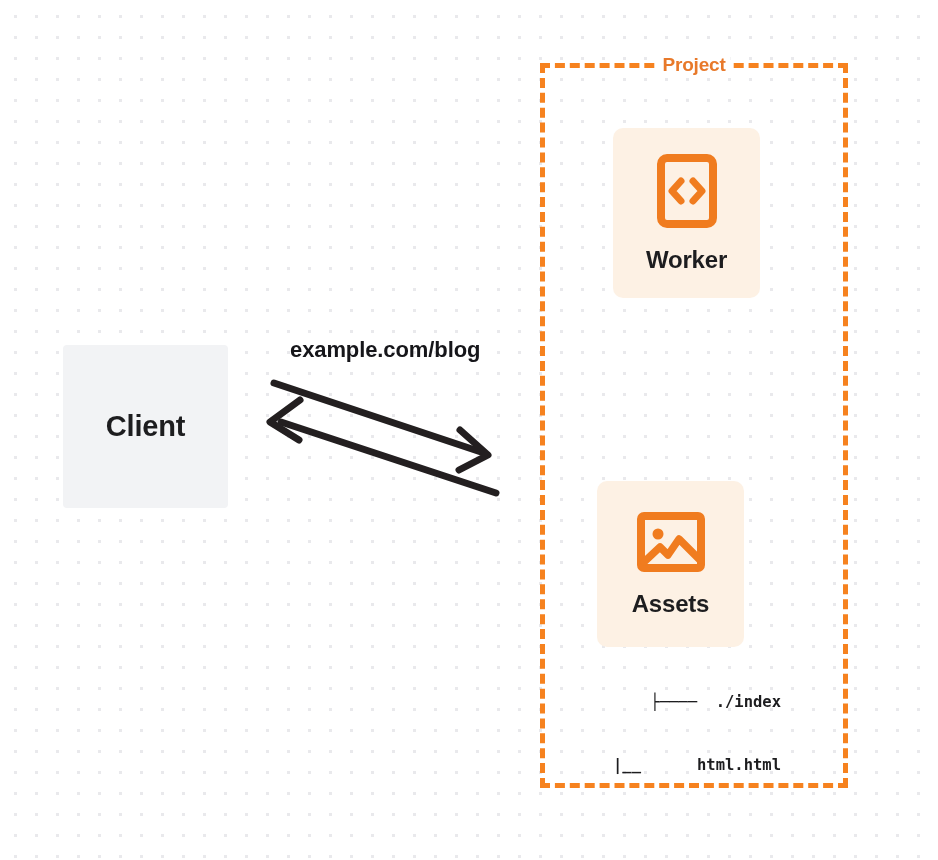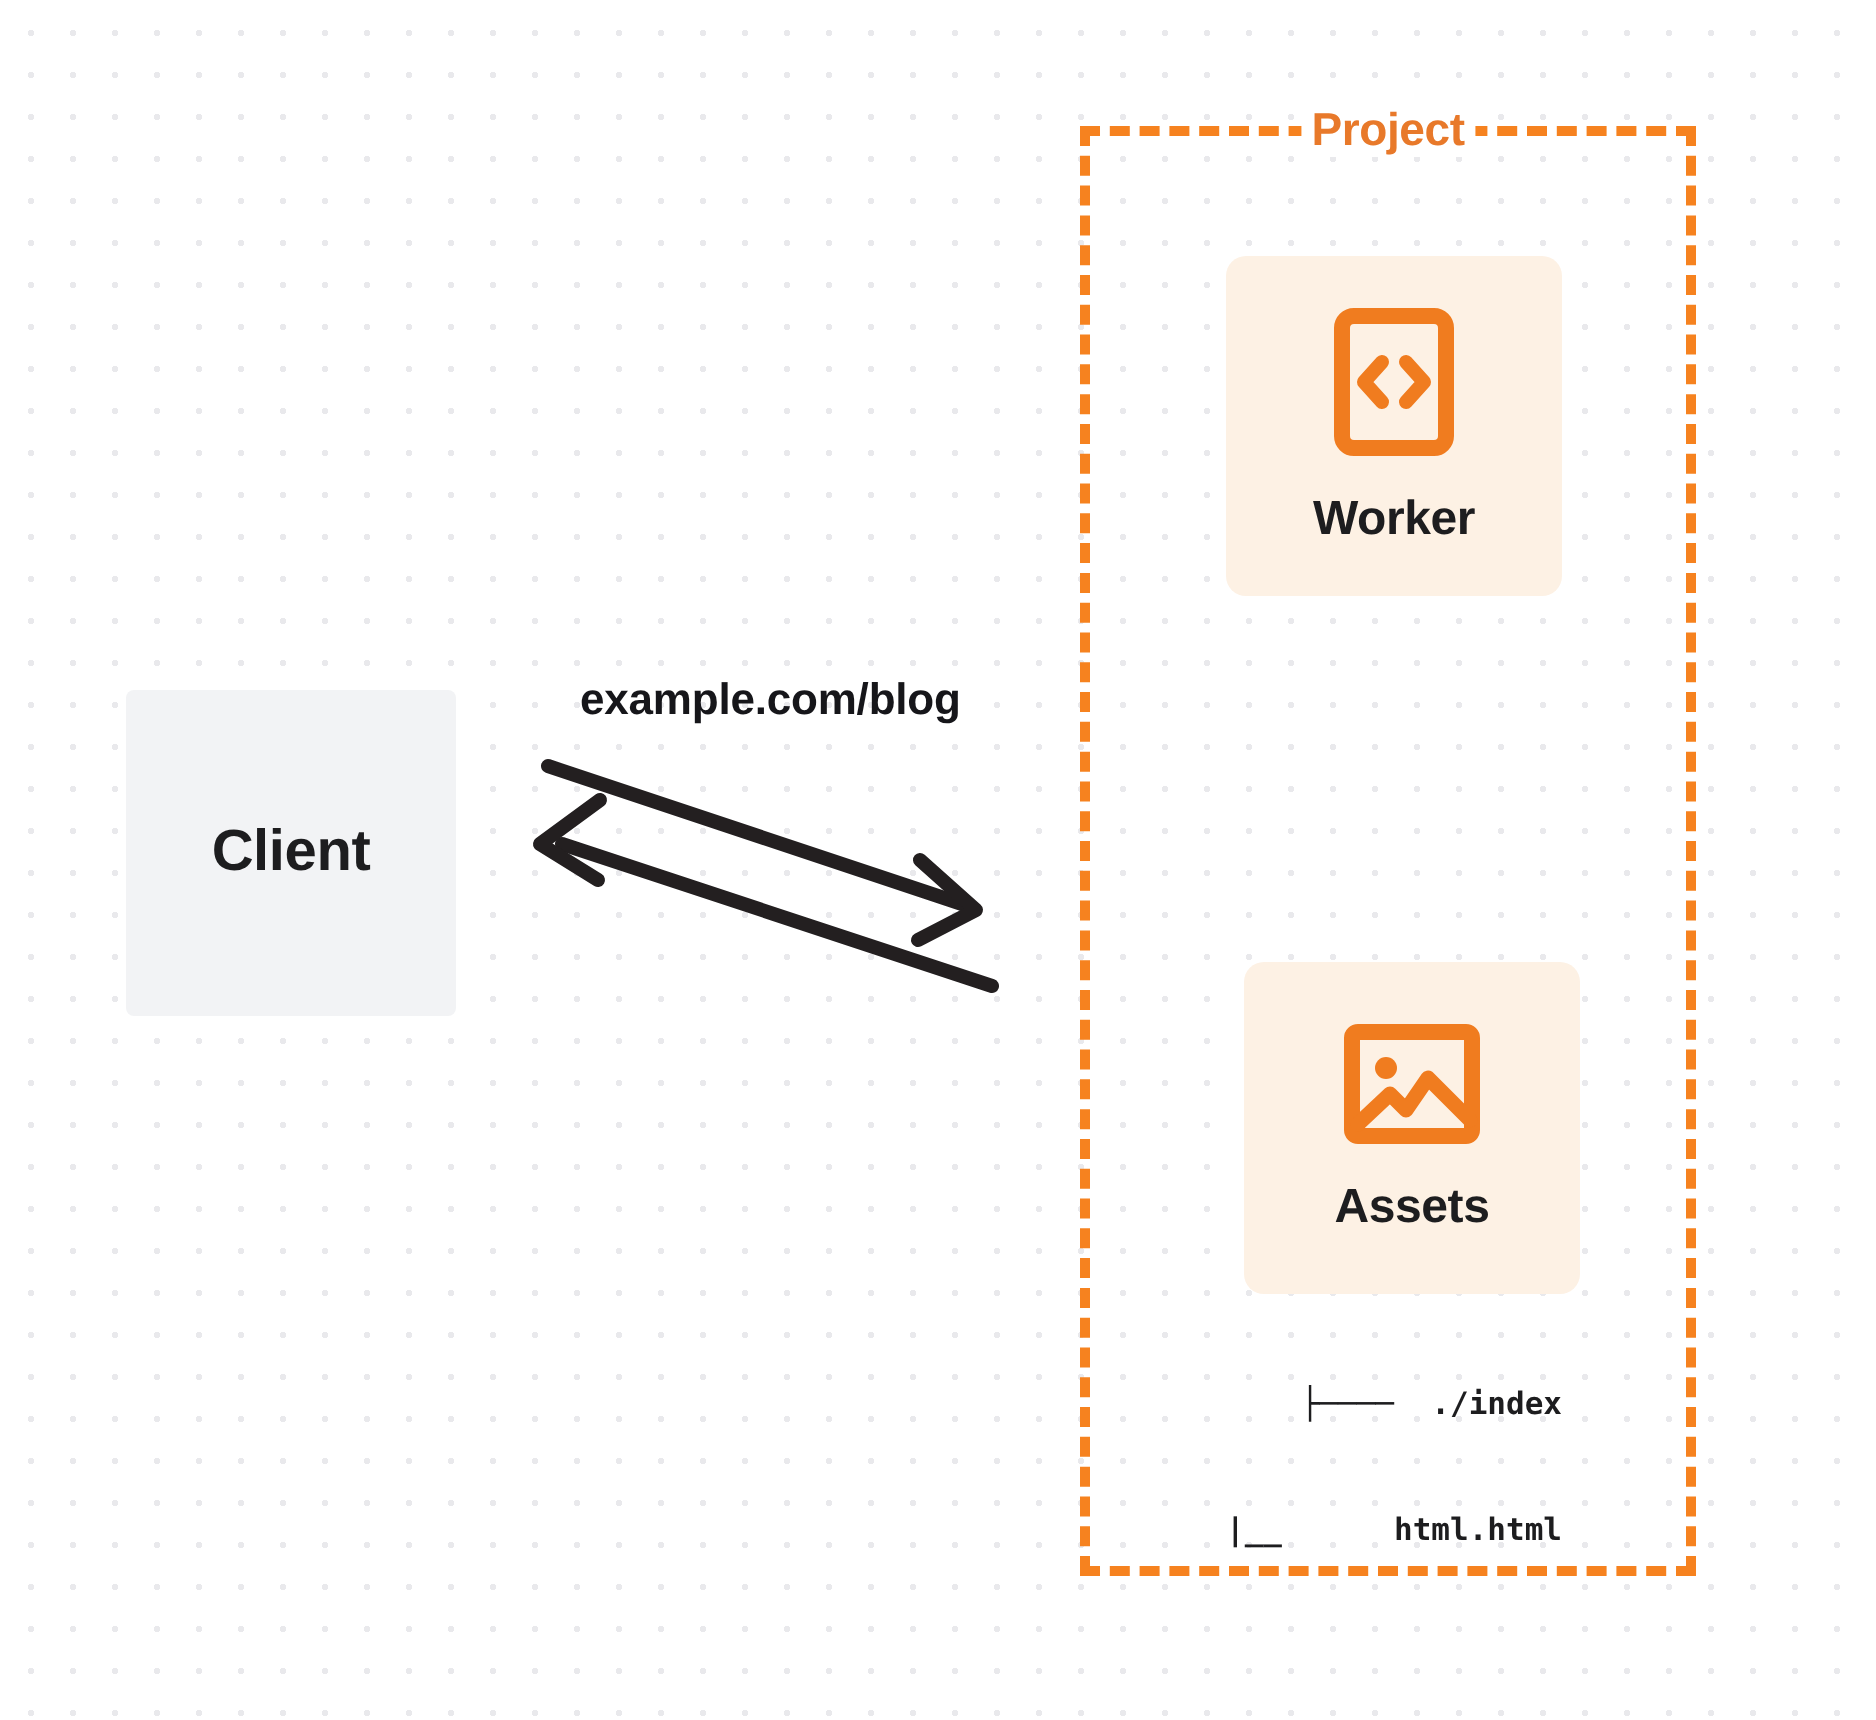--- a/index.html
+++ b/index.html
@@ -83,45 +83,45 @@
     box-sizing: border-box;
     border: 5px dashed #f6821f;
   }
   #project-title {
     position: absolute;
     left: 50%;
     top: -3px;
     transform: translate(-50%, -50%);
     background: #ffffff;
     padding: 0 5px;
-    font-size: 23px;
+    font-size: 19px;
     font-weight: bold;
     color: #e8792a;
     letter-spacing: -0.2px;
     white-space: nowrap;
   }
 
   
   .resource-card {
     position: absolute;
-    width: 168px;
+    width: 147px;
     background: #fdf1e4;
     border-radius: 10px;
     display: flex;
     flex-direction: column;
     align-items: center;
     justify-content: center;
   }
   #worker-card {
     left: 613px;
     top: 128px;
     height: 170px;
   }
   #assets-card {
-    left: 622px;
+    left: 597px;
     top: 481px;
     height: 166px;
   }
   .resource-card .card-icon {
     display: block;
     line-height: 0;
   }
   .resource-card .card-label {
     margin-top: 17px;
     font-size: 24px;

